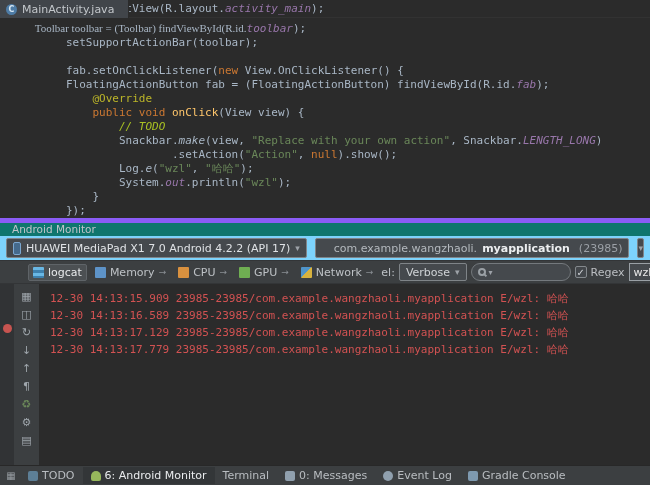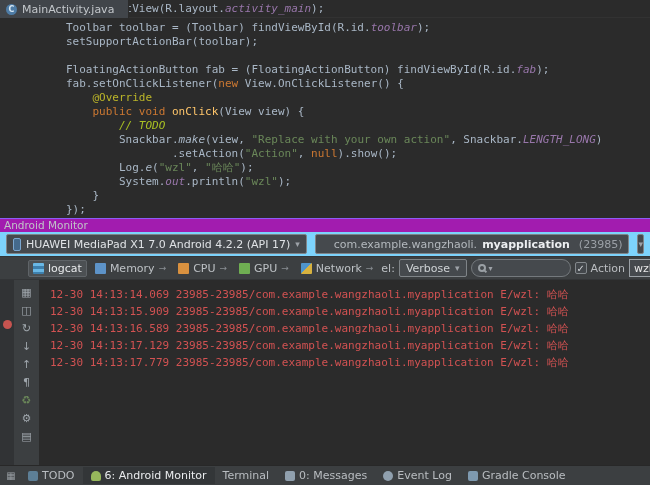--- a/index.html
+++ b/index.html
@@ -15,21 +15,21 @@
   .class-icon { width:11px; height:11px; border-radius:50%; background:#4e7ca6; color:#d9e8f4;
     font-size:8px; line-height:11px; text-align:center; font-weight:bold; }
   .class-icon::after { content:"C"; }
 
   
   .editor { flex:0 0 200px; background:#2b2b2b; padding:3px 0 0 13px; overflow:hidden; }
   .code-line { font:11px/14px "DejaVu Sans Mono",monospace; white-space:pre; min-height:14px; }
 
   
   .monitor { flex:1; display:flex; flex-direction:column; min-height:0; }
-  .monitor-header { flex:0 0 14px; background:#a21caf; border-top:1px solid #8b5cf6; padding-left:4px;
+  .monitor-header { flex:0 0 14px; background:#0f766e; border-top:5px solid #8b5cf6; padding-left:12px;
     font-size:10.5px; line-height:13px; color:#c0c4c8; }
   .combo-row { flex:0 0 24px; background:#7dd3fc; display:flex; align-items:center; gap:8px; padding:0 6px; }
   .combo { display:flex; align-items:center; gap:5px; height:20px; padding:0 6px; background:#45494d;
     border:1px solid #7f8488; border-radius:2px; color:#dfe2e5; white-space:nowrap; }
   .combo.small { height:18px; color:#cfd3d6; }
   .arrow { color:#9da2a8; font-size:9px; }
   .arrow.tiny { font-size:8px; }
   .phone-icon { width:8px; height:13px; border:1px solid #7ba7d0; border-radius:2px; background:#456a8c; }
   .proc-prefix { color:#b4b9be;margin-left:12px; }
   .proc-name { color:#eceef0; font-weight:bold; }
@@ -94,25 +94,25 @@
 
   <div class="tabbar">
     <div class="clipped-line" id="clipped-line"><span style="color: rgb(169, 183, 198);">        setContentView(R.layout.</span><span style="color: rgb(152, 118, 170); font-style: italic;">activity_main</span><span style="color: rgb(169, 183, 198);">);</span></div>
     <div class="editor-tab">
       <span class="class-icon"></span>
       <span>MainActivity.java</span>
     </div>
   </div>
 
   <div class="editor" id="code-lines">
-      <div class="code-line"><span style="color: rgb(169, 183, 198);">        Toolbar toolbar = (Toolbar) findViewById(R.id.</span><span style="color: rgb(152, 118, 170); font-style: italic;">toolbar</span><span style="color: rgb(169, 183, 198);">);</span></div>
+      <div class="code-line"><span style="color: rgb(169, 183, 198); font-family: Liberation Serif, serif;">        Toolbar toolbar = (Toolbar) findViewById(R.id.</span><span style="color: rgb(152, 118, 170); font-style: italic;">toolbar</span><span style="color: rgb(169, 183, 198);">);</span></div>
       <div class="code-line"><span style="color: rgb(169, 183, 198);">        setSupportActionBar(toolbar);</span></div>
       <div class="code-line">&nbsp;</div>
+      <div class="code-line"><span style="color: rgb(169, 183, 198);">        fab.setOnClickListener(</span><span style="color: rgb(204, 120, 50);">new</span><span style="color: rgb(169, 183, 198);"> View.OnClickListener() {</span></div>
       <div class="code-line"><span style="color: rgb(169, 183, 198);">        FloatingActionButton fab = (FloatingActionButton) findViewById(R.id.</span><span style="color: rgb(152, 118, 170); font-style: italic;">fab</span><span style="color: rgb(169, 183, 198);">);</span></div>
-      <div class="code-line"><span style="color: rgb(169, 183, 198);">        fab.setOnClickListener(</span><span style="color: rgb(204, 120, 50);">new</span><span style="color: rgb(169, 183, 198);"> View.OnClickListener() {</span></div>
       <div class="code-line"><span style="color: rgb(169, 183, 198);">            </span><span style="color: rgb(187, 181, 41);">@Override</span></div>
       <div class="code-line"><span style="color: rgb(169, 183, 198);">            </span><span style="color: rgb(204, 120, 50);">public void </span><span style="color: rgb(255, 198, 107);">onClick</span><span style="color: rgb(169, 183, 198);">(View view) {</span></div>
       <div class="code-line"><span style="color: rgb(169, 183, 198);">                </span><span style="color: rgb(168, 192, 35); font-style: italic; margin-top: 36px;">// TODO</span></div>
       <div class="code-line"><span style="color: rgb(169, 183, 198);">                Snackbar.</span><span style="color: rgb(169, 183, 198); font-style: italic;">make</span><span style="color: rgb(169, 183, 198);">(view, </span><span style="color: rgb(106, 135, 89);">"Replace with your own action"</span><span style="color: rgb(169, 183, 198);">, Snackbar.</span><span style="color: rgb(152, 118, 170); font-style: italic;">LENGTH_LONG</span><span style="color: rgb(169, 183, 198);">)</span></div>
       <div class="code-line"><span style="color: rgb(169, 183, 198);">                        .setAction(</span><span style="color: rgb(106, 135, 89);">"Action"</span><span style="color: rgb(169, 183, 198);">, </span><span style="color: rgb(204, 120, 50);">null</span><span style="color: rgb(169, 183, 198);">).show();</span></div>
       <div class="code-line"><span style="color: rgb(169, 183, 198);">                Log.</span><span style="color: rgb(169, 183, 198); font-style: italic;">e</span><span style="color: rgb(169, 183, 198);">(</span><span style="color: rgb(106, 135, 89);">"wzl"</span><span style="color: rgb(169, 183, 198);">, </span><span style="color: rgb(106, 135, 89);">"哈哈"</span><span style="color: rgb(169, 183, 198);">);</span></div>
       <div class="code-line"><span style="color: rgb(169, 183, 198);">                System.</span><span style="color: rgb(152, 118, 170); font-style: italic;">out</span><span style="color: rgb(169, 183, 198);">.println(</span><span style="color: rgb(106, 135, 89);">"wzl"</span><span style="color: rgb(169, 183, 198);">);</span></div>
       <div class="code-line"><span style="color: rgb(169, 183, 198);">            }</span></div>
       <div class="code-line"><span style="color: rgb(169, 183, 198);">        });</span></div>
     </div>
@@ -170,42 +170,41 @@
         <span>Verbose</span>
         <span class="arrow">▾</span>
       </div>
       <div class="searchbox">
         <span class="mag-icon"></span>
         <span class="arrow tiny">▾</span>
         <input style="">
       </div>
       <div class="regex">
         <span class="checkbox checked"></span>
-        <span>Action</span>
+        <span>Regex</span>
       </div>
       <input class="filter-input" value="wzl" style="">
     </div>
 
     <div class="log-area">
       <div class="mini-strip">
         <span class="red-dot"></span>
       </div>
       <div class="log-toolbar" id="log-left-toolbar">
           <span class="ltb-icon">▦</span>
           <span class="ltb-icon">◫</span>
           <span class="ltb-icon">↻</span>
           <span class="ltb-icon">↓</span>
           <span class="ltb-icon">↑</span>
           <span class="ltb-icon">¶</span>
           <span class="ltb-icon" style="color: rgb(106, 135, 89);">♻</span>
           <span class="ltb-icon">⚙</span>
           <span class="ltb-icon">▤</span>
         </div>
       <div class="log-lines" id="log-lines" style="color: rgb(210, 82, 82);">
-          <div class="log-line">12-30 14:13:14.069 23985-23985/com.example.wangzhaoli.myapplication E/wzl: 哈哈</div>
           <div class="log-line">12-30 14:13:15.909 23985-23985/com.example.wangzhaoli.myapplication E/wzl: 哈哈</div>
           <div class="log-line">12-30 14:13:16.589 23985-23985/com.example.wangzhaoli.myapplication E/wzl: 哈哈</div>
           <div class="log-line">12-30 14:13:17.129 23985-23985/com.example.wangzhaoli.myapplication E/wzl: 哈哈</div>
           <div class="log-line">12-30 14:13:17.779 23985-23985/com.example.wangzhaoli.myapplication E/wzl: 哈哈</div>
         </div>
     </div>
   </div>
 
   <div class="statusbar">
     <span class="switcher">▦</span>

